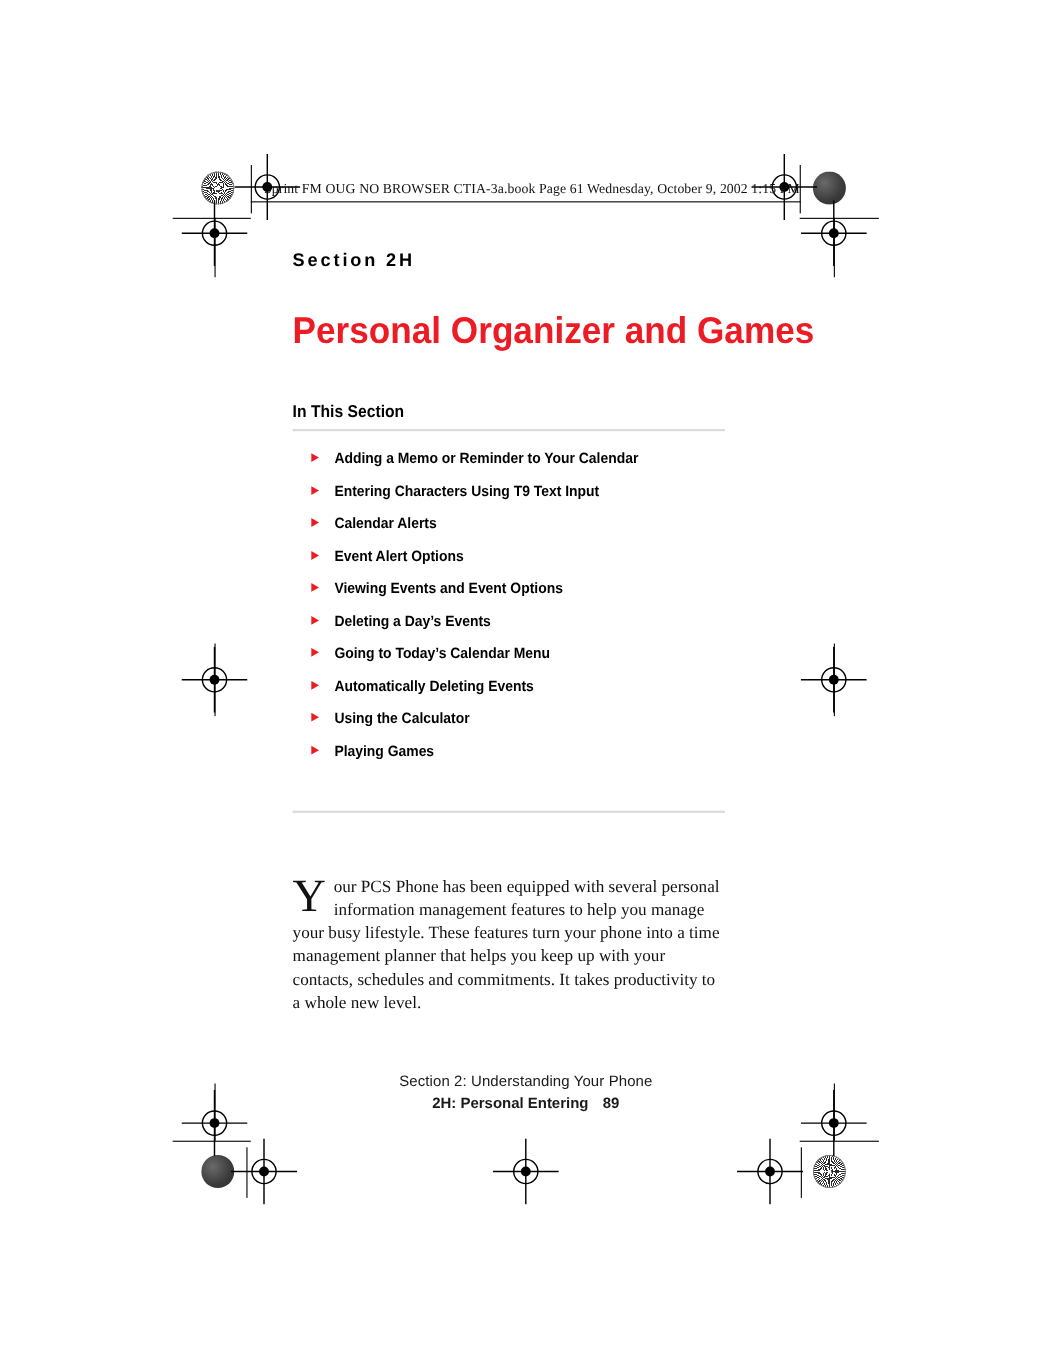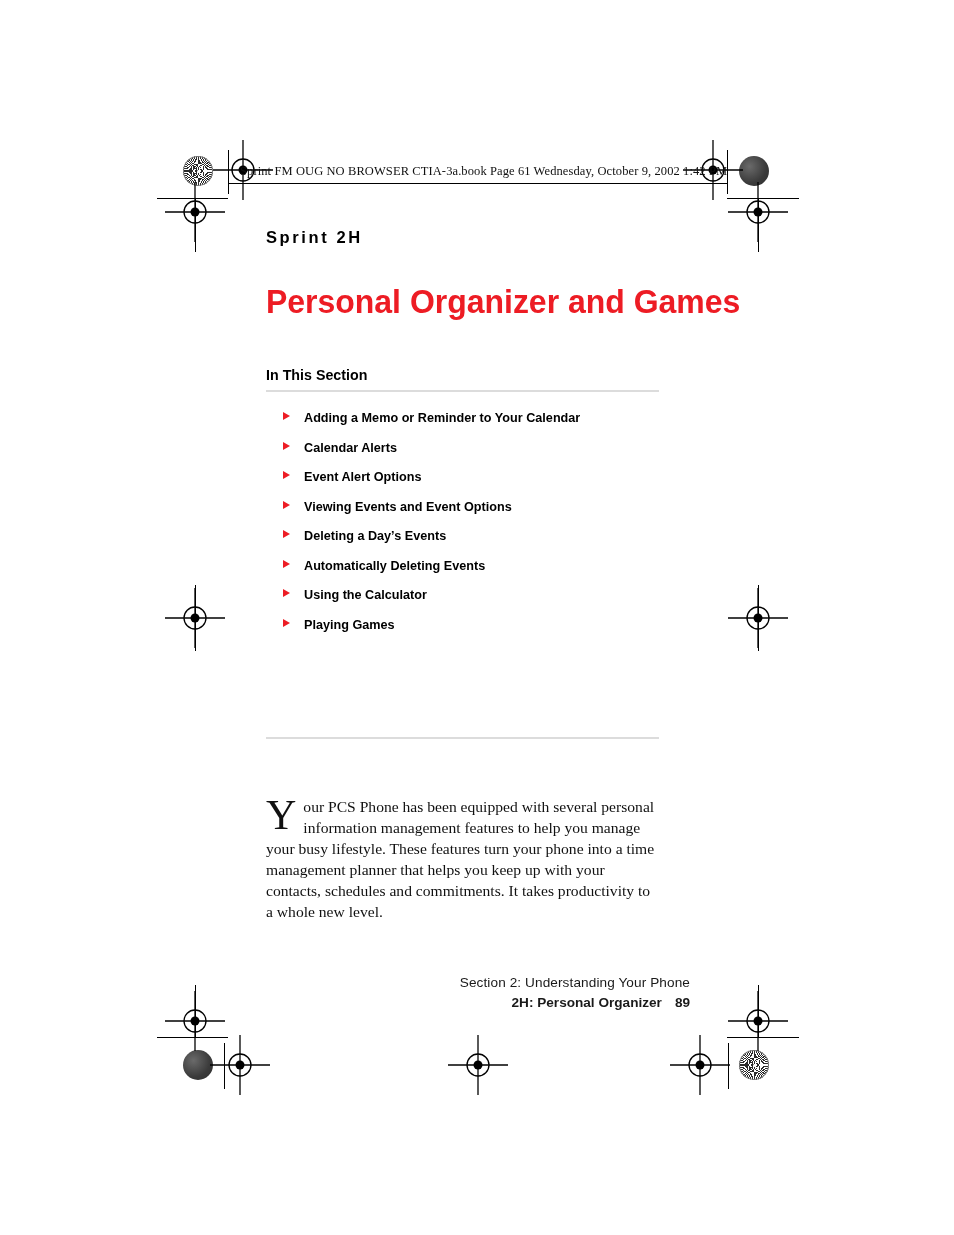--- a/index.html
+++ b/index.html
@@ -180,21 +180,21 @@
     padding: 2px 7px 0 0;
     color: #111;
   }
 
   
   .footer {
     position: absolute;
     left: 266px;
     top: 973px;
     width: 424px;
-    text-align: right;
+    text-align: center;
     font-family: "Liberation Sans", "DejaVu Sans", sans-serif;
     color: #1a1a1a;
   }
   .footer .line1 {
     font-size: 13.6px;
     font-weight: normal;
     letter-spacing: 0.1px;
     line-height: 19px;
   }
   .footer .line2 {
@@ -297,52 +297,60 @@
   <line x1="30" y1="0" x2="30" y2="60" stroke="#000" stroke-width="1.3"></line>
   <line x1="0" y1="30" x2="60" y2="30" stroke="#000" stroke-width="1.3"></line>
 </svg>
 <svg class="crosshair" style="left:670px; top:1035px;" viewBox="0 0 60 60">
   <circle cx="30" cy="30" r="11" fill="none" stroke="#000" stroke-width="1.3"></circle>
   <circle cx="30" cy="30" r="4.5" fill="#000"></circle>
   <line x1="30" y1="0" x2="30" y2="60" stroke="#000" stroke-width="1.3"></line>
   <line x1="0" y1="30" x2="60" y2="30" stroke="#000" stroke-width="1.3"></line>
 </svg>
 
-<div class="slug" style="left:240px; top:164px;">Sprint FM OUG NO BROWSER CTIA-3a.book  Page 61  Wednesday, October 9, 2002  1:42 PM</div>
+<div class="slug" style="left:240px; top:164px;">Sprint FM OUG NO BROWSER CTIA-3a.book  Page 61  Wednesday, October 9, 2002  1:15 PM</div>
 
 <div class="content">
 
-  <div class="section-eyebrow">Sprint 2H</div>
+  <div class="section-eyebrow">Section 2H</div>
 
   <h1 class="section-title">Personal Organizer and Games</h1>
 
   <div class="in-this-section">In This Section</div>
 
   <div class="hr-light top"></div>
 
   <ul class="toc">
     <li>
       <span class="bullet"></span>
       <span class="toc-label">Adding a Memo or Reminder to Your Calendar</span>
     </li>
     <li>
       <span class="bullet"></span>
+      <span class="toc-label">Entering Characters Using T9 Text Input</span>
+    </li>
+    <li>
+      <span class="bullet"></span>
       <span class="toc-label">Calendar Alerts</span>
     </li>
     <li>
       <span class="bullet"></span>
       <span class="toc-label">Event Alert Options</span>
     </li>
     <li>
       <span class="bullet"></span>
       <span class="toc-label">Viewing Events and Event Options</span>
     </li>
     <li>
       <span class="bullet"></span>
       <span class="toc-label">Deleting a Day’s Events</span>
+    </li>
+    <li>
+      <span class="bullet"></span>
+      <span class="toc-label">Going to Today’s Calendar Menu</span>
     </li>
     <li>
       <span class="bullet"></span>
       <span class="toc-label">Automatically Deleting Events</span>
     </li>
     <li>
       <span class="bullet"></span>
       <span class="toc-label">Using the Calculator</span>
     </li>
     <li>
@@ -355,15 +363,15 @@
 
   <p class="intro">
     <span class="dropcap">Y</span><span>our PCS Phone has been equipped with several personal information management features to help you manage your busy lifestyle. These features turn your phone into a time management planner that helps you keep up with your contacts, schedules and commitments. It takes productivity to a whole new level.</span>
   </p>
 
 </div>
 
 <div class="footer">
   <div class="line1">Section 2: Understanding Your Phone</div>
   <div class="line2">
-    <span>2H: Personal Organizer</span><span class="pagenum">89</span>
+    <span>2H: Personal Entering</span><span class="pagenum">89</span>
   </div>
 </div>
 
 </body></html>

